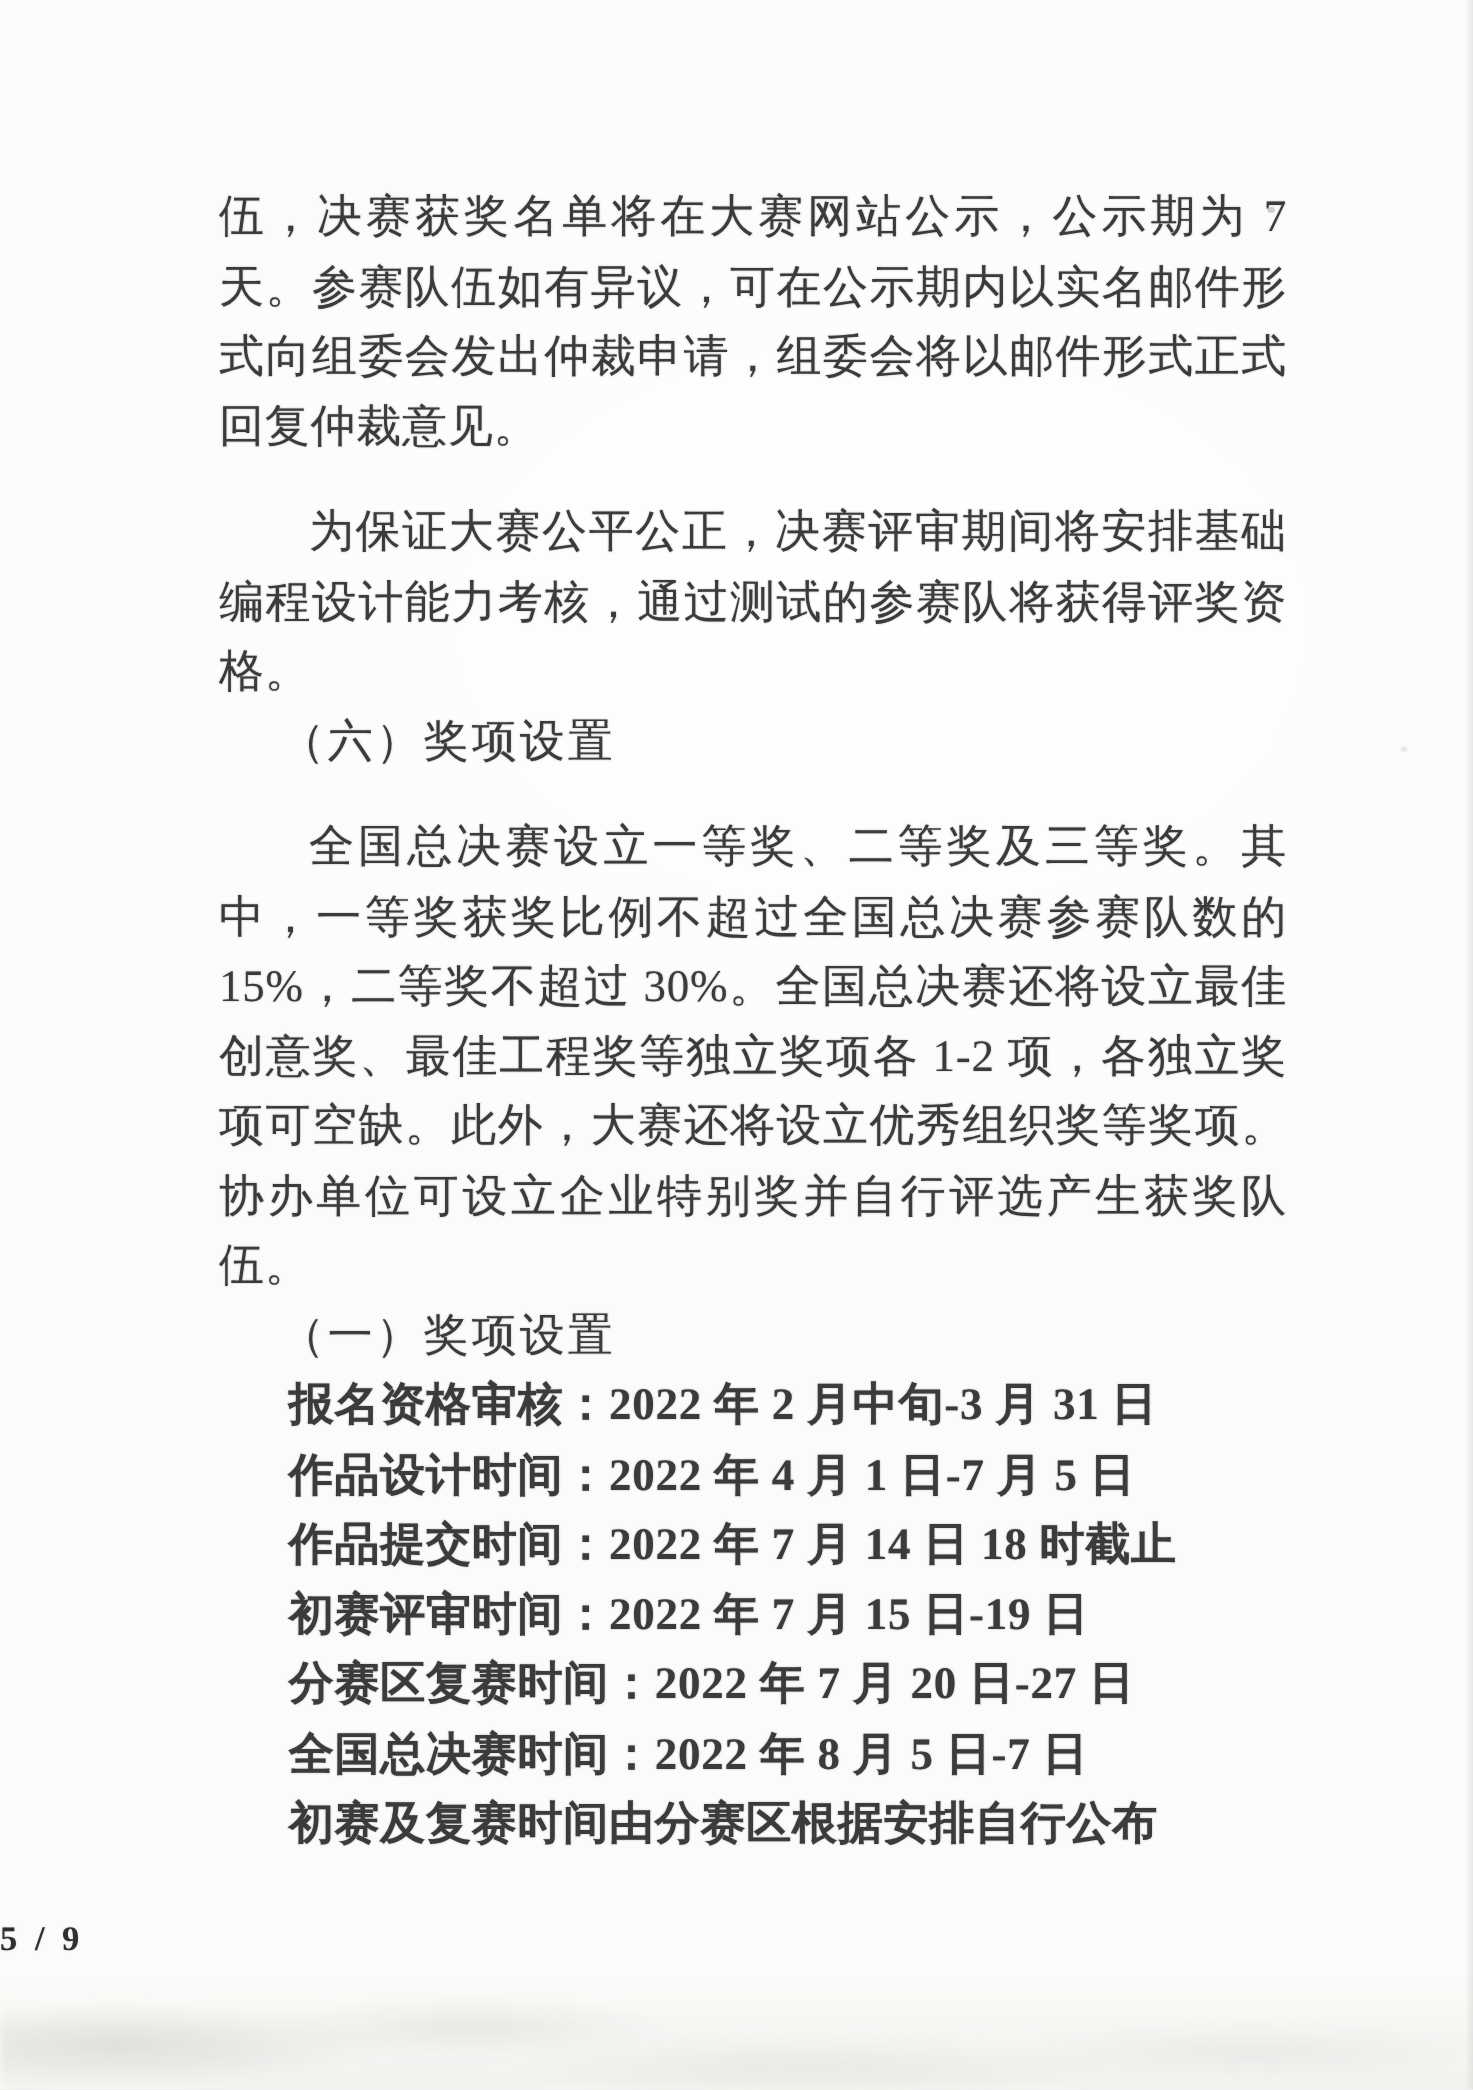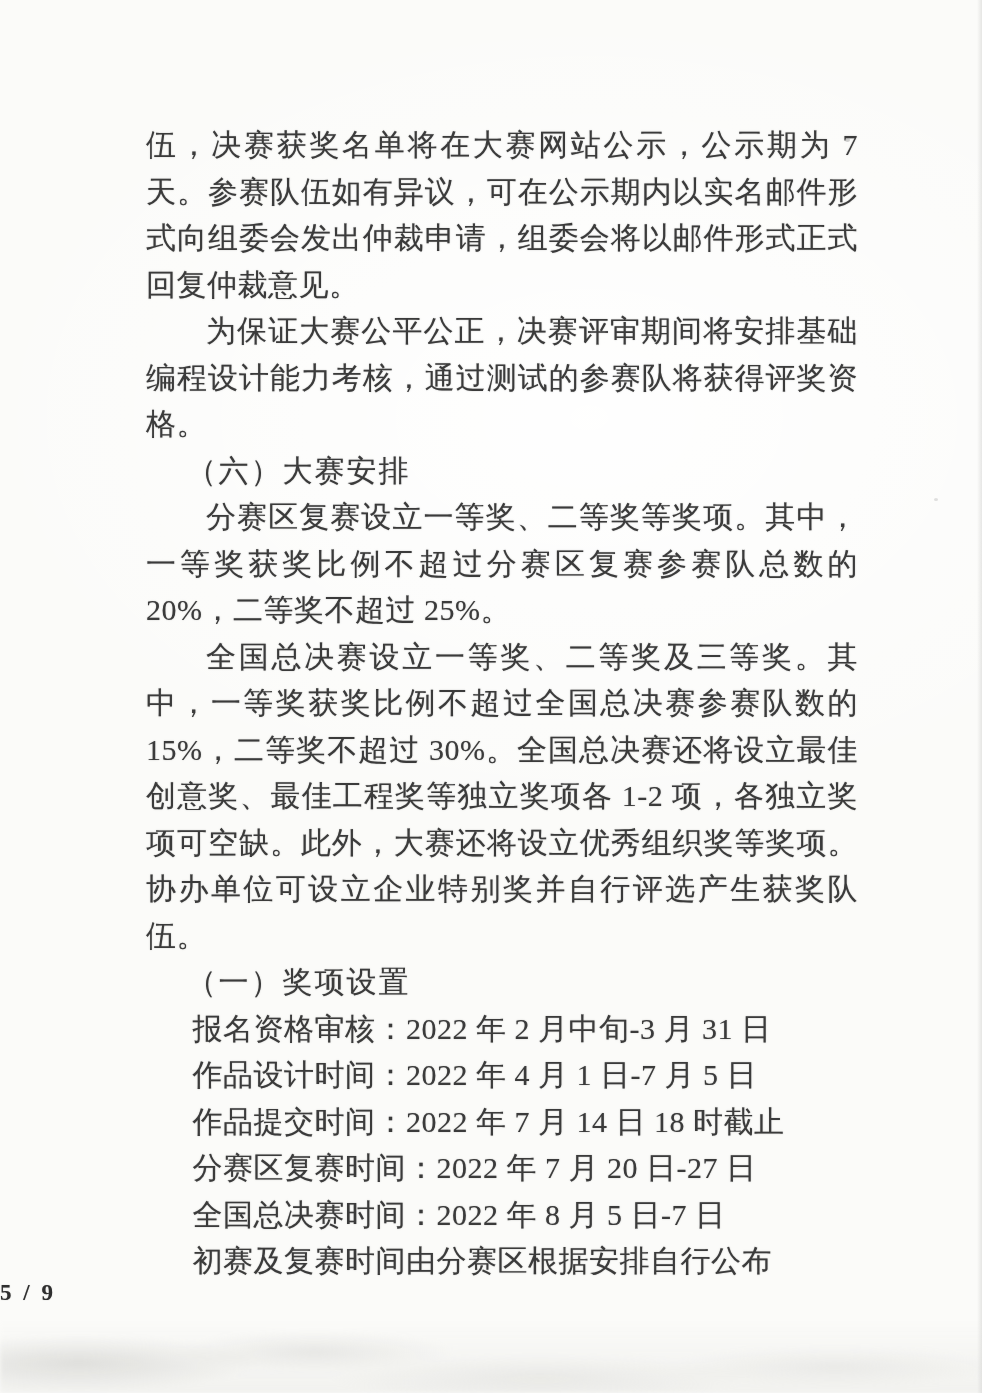--- a/index.html
+++ b/index.html
@@ -25,35 +25,35 @@
     left: 146px;
     width: 712px;
     font-size: 30px;
     line-height: 46.5px;
     text-align: justify;
     text-justify: inter-character;
     text-shadow: 0 0 1.2px rgba(90,90,90,0.55);
     letter-spacing: 0.5px;
   }
   .content p { margin: 0; }
-  .body.indent { text-indent: 2em; }
+  .body.indent { text-indent: 2em; margin-top: 24px; }
   .heading-kai {
     text-indent: 1.35em;
     font-weight: 500;
     letter-spacing: 2px;
   }
   .section-heading {
     font-family: "Liberation Sans", "DejaVu Sans", sans-serif;
     font-weight: 700;
     font-size: 31px;
     color: #2e2e2e;
     letter-spacing: 2px;
   }
   .section-heading .section-title { margin-left: 38px; }
-  .schedule { padding-left: 1.55em; }
+  .schedule { padding-left: 1.55em; font-weight: bold; }
   .footer {
     position: absolute;
     top: 1280px;
     left: 0;
     width: 100%;
     text-align: left;
     font-size: 23px;
     font-weight: 700;
     letter-spacing: 3px;
     color: #2f2f2f;
@@ -107,32 +107,32 @@
 <body>
 
 <div class="page">
 
   <div class="content">
 
     <p class="body">伍，决赛获奖名单将在大赛网站公示，公示期为 7 天。参赛队伍如有异议，可在公示期内以实名邮件形式向组委会发出仲裁申请，组委会将以邮件形式正式回复仲裁意见。</p>
 
     <p class="body indent">为保证大赛公平公正，决赛评审期间将安排基础编程设计能力考核，通过测试的参赛队将获得评奖资格。</p>
 
-    <p class="heading-kai">（六）大赛安排</p>
+    <p class="heading-kai">（六）奖项设置</p>
 
-    <p class="body indent">分赛区复赛设立一等奖、二等奖等奖项。其中，一等奖获奖比例不超过分赛区复赛参赛队总数的 20%，二等奖不超过 25%。</p>
 
     <p class="body indent">全国总决赛设立一等奖、二等奖及三等奖。其中，一等奖获奖比例不超过全国总决赛参赛队数的 15%，二等奖不超过 30%。全国总决赛还将设立最佳创意奖、最佳工程奖等独立奖项各 1-2 项，各独立奖项可空缺。此外，大赛还将设立优秀组织奖等奖项。协办单位可设立企业特别奖并自行评选产生获奖队伍。</p>
 
 
     <p class="heading-kai">（一）奖项设置</p>
 
     <p class="schedule">报名资格审核：2022 年 2 月中旬-3 月 31 日</p>
     <p class="schedule">作品设计时间：2022 年 4 月 1 日-7 月 5 日</p>
     <p class="schedule">作品提交时间：2022 年 7 月 14 日 18 时截止</p>
+    <p class="schedule">初赛评审时间：2022 年 7 月 15 日-19 日</p>
     <p class="schedule">分赛区复赛时间：2022 年 7 月 20 日-27 日</p>
     <p class="schedule">全国总决赛时间：2022 年 8 月 5 日-7 日</p>
     <p class="schedule">初赛及复赛时间由分赛区根据安排自行公布</p>
 
   </div>
 
   <div class="footer">5 / 9</div>
 
   <div class="scan-bottom"></div>
   <div class="scan-right-edge"></div>

